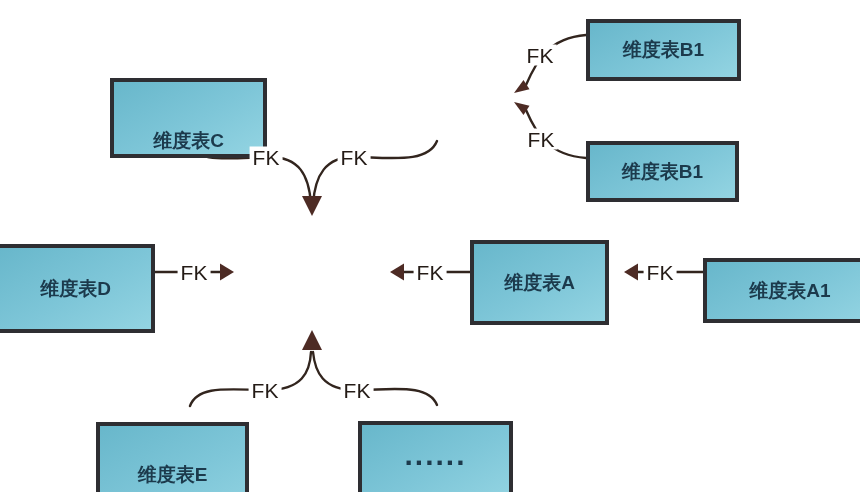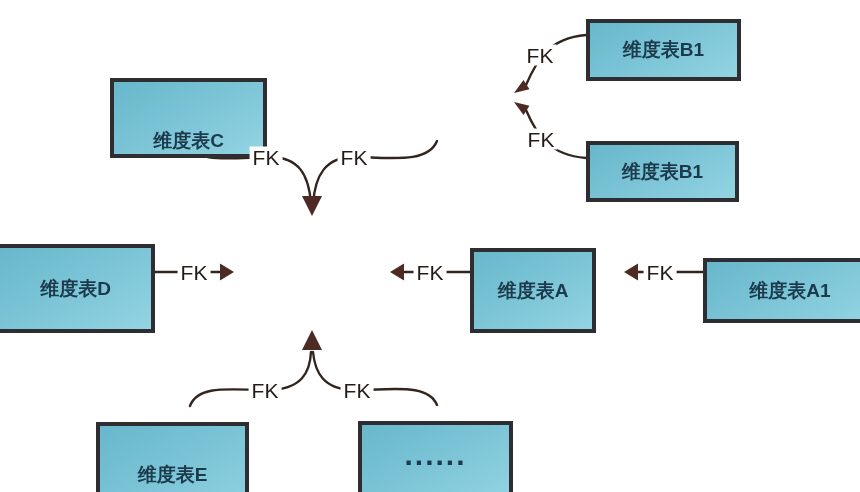--- a/index.html
+++ b/index.html
@@ -47,21 +47,21 @@
     font-weight: bold;
     text-align: center;
     margin-top: 16px;
   }
   .node-c    { left: 110px; top: 62px;  width: 157px; height: 80px; align-items: flex-end; }
   .node-b    { left: 360px; top: 58px;  width: 153px; height: 82px; }
   .node-b1t  { left: 586px; top: 3px;   width: 155px; height: 62px; }
   .node-b1b  { left: 586px; top: 125px; width: 153px; height: 61px; }
   .node-fact { left: 233px; top: 215px; width: 155px; height: 115px; border-width: 5px; font-size: 20px; }
   .node-d    { left: -4px;  top: 228px; width: 159px; height: 89px; }
-  .node-a    { left: 470px; top: 232px; width: 126px; height: 85px; }
+  .node-a    { left: 470px; top: 224px; width: 139px; height: 85px; }
   .node-a1   { left: 703px; top: 242px; width: 174px; height: 65px; }
   .node-e    { left: 96px; top: 406px; width: 153px; height: 105px; text-align: center; }
   .node-etc  { left: 358px; top: 405px; width: 155px; height: 85px; }
   .node-etc span {
     font-size: 30px;
     letter-spacing: 2px;
     display: inline-block;
     transform: translateY(-9px);
   }
   .fk {

